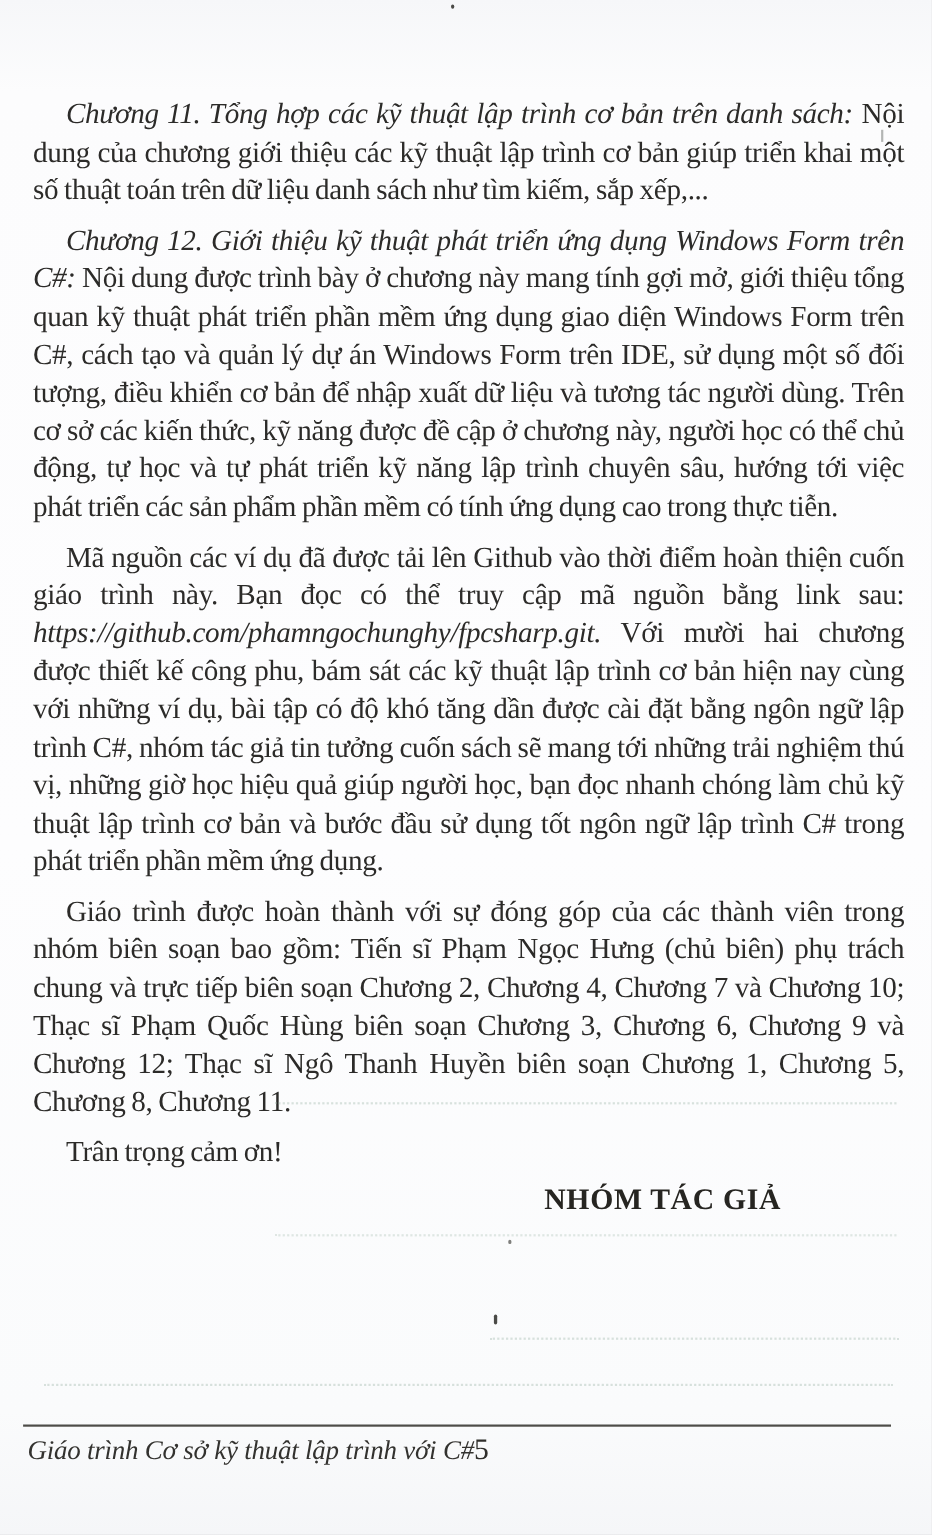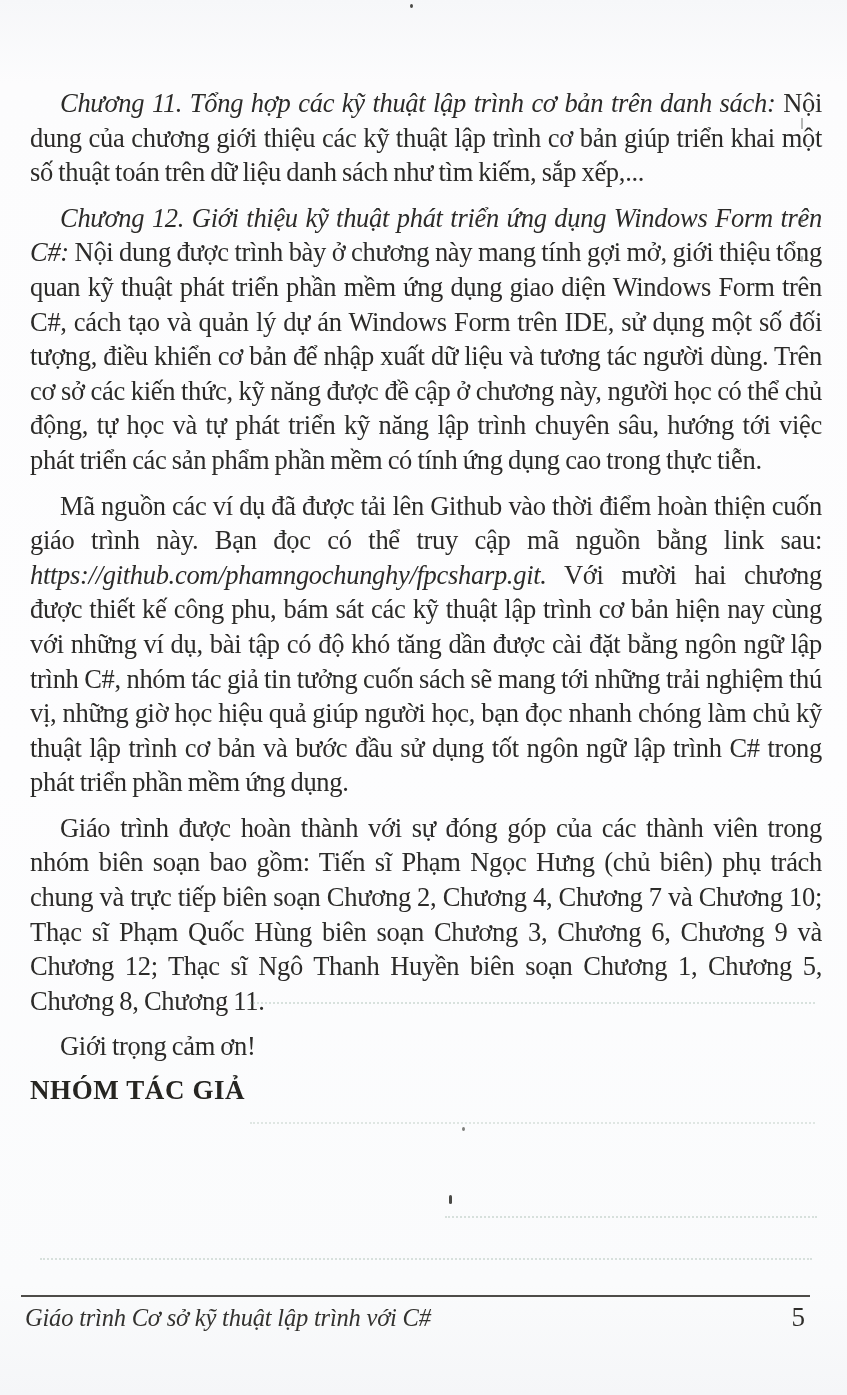--- a/index.html
+++ b/index.html
@@ -30,42 +30,41 @@
     text-align: justify;
     text-indent: 30px;
     letter-spacing: -0.3px;
     word-spacing: -1px;
   }
   .seg-normal { font-style: normal; font-weight: normal; }
   .seg-italic { font-style: italic; }
   .seg-bold   { font-weight: normal; }
   .signature {
     margin-top: 10px;
+    text-align: right;
     padding-right: 112px;
     font-weight: bold;
     font-size: 27px;
     letter-spacing: 0.6px;
     color: #262521;
   }
   .footer-rule {
     position: absolute;
     left: 21px;
     width: 789px;
     top: 1295px;
     border-top: 2.5px solid #4d4c48;
   }
   .footer-text {
     position: absolute;
     left: 25px;
     top: 1302px;
     width: 780px;
     display: flex;
-    justify-content: space-between;
     align-items: baseline;
-    gap: 37px;
   }
   .footer-title {
     font-style: italic;
     font-size: 24.5px;
     color: #33322f;
     letter-spacing: -0.2px;
   }
   .footer-page {
     font-size: 27px;
     color: #2f2e2b;
@@ -103,21 +102,21 @@
 </head>
 <body>
 
 <div class="page">
 
   <div class="content">
     <p class="para"><span class="seg-italic">Chương 11. Tổng hợp các kỹ thuật lập trình cơ bản trên danh sách:</span><span class="seg-normal"> Nội dung của chương giới thiệu các kỹ thuật lập trình cơ bản giúp triển khai một số thuật toán trên dữ liệu danh sách như tìm kiếm, sắp xếp,...</span></p>
     <p class="para"><span class="seg-italic">Chương 12. Giới thiệu kỹ thuật phát triển ứng dụng Windows Form trên C#:</span><span class="seg-normal"> Nội dung được trình bày ở chương này mang tính gợi mở, giới thiệu tổng quan kỹ thuật phát triển phần mềm ứng dụng giao diện Windows Form trên C#, cách tạo và quản lý dự án Windows Form trên IDE, sử dụng một số đối tượng, điều khiển cơ bản để nhập xuất dữ liệu và tương tác người dùng. Trên cơ sở các kiến thức, kỹ năng được đề cập ở chương này, người học có thể chủ động, tự học và tự phát triển kỹ năng lập trình chuyên sâu, hướng tới việc phát triển các sản phẩm phần mềm có tính ứng dụng cao trong thực tiễn.</span></p>
     <p class="para"><span class="seg-normal">Mã nguồn các ví dụ đã được tải lên Github vào thời điểm hoàn thiện cuốn giáo trình này. Bạn đọc có thể truy cập mã nguồn bằng link sau: </span><span class="seg-italic">https://github.com/phamngochunghy/fpcsharp.git.</span><span class="seg-normal"> Với mười hai chương được thiết kế công phu, bám sát các kỹ thuật lập trình cơ bản hiện nay cùng với những ví dụ, bài tập có độ khó tăng dần được cài đặt bằng ngôn ngữ lập trình C#, nhóm tác giả tin tưởng cuốn sách sẽ mang tới những trải nghiệm thú vị, những giờ học hiệu quả giúp người học, bạn đọc nhanh chóng làm chủ kỹ thuật lập trình cơ bản và bước đầu sử dụng tốt ngôn ngữ lập trình C# trong phát triển phần mềm ứng dụng.</span></p>
     <p class="para"><span class="seg-normal">Giáo trình được hoàn thành với sự đóng góp của các thành viên trong nhóm biên soạn bao gồm: Tiến sĩ </span><span class="seg-bold">Phạm Ngọc Hưng</span><span class="seg-normal"> (chủ biên) phụ trách chung và trực tiếp biên soạn Chương 2, Chương 4, Chương 7 và Chương 10; Thạc sĩ </span><span class="seg-bold">Phạm Quốc Hùng</span><span class="seg-normal"> biên soạn Chương 3, Chương 6, Chương 9 và Chương 12; Thạc sĩ </span><span class="seg-bold">Ngô Thanh Huyền</span><span class="seg-normal"> biên soạn Chương 1, Chương 5, Chương 8, Chương 11.</span></p>
-    <p class="para"><span class="seg-normal">Giới trọng cảm ơn!</span></p>
+    <p class="para"><span class="seg-normal">Trân trọng cảm ơn!</span></p>
     <div class="signature">NHÓM TÁC GIẢ</div>
   </div>
 
   <div class="ghost-dots ghost-a"></div>
   <div class="ghost-dots ghost-b"></div>
   <div class="ghost-dots ghost-c"></div>
   <div class="ghost-dots ghost-d"></div>
 
   <div class="speck speck-1"></div>
   <div class="speck speck-2"></div>

